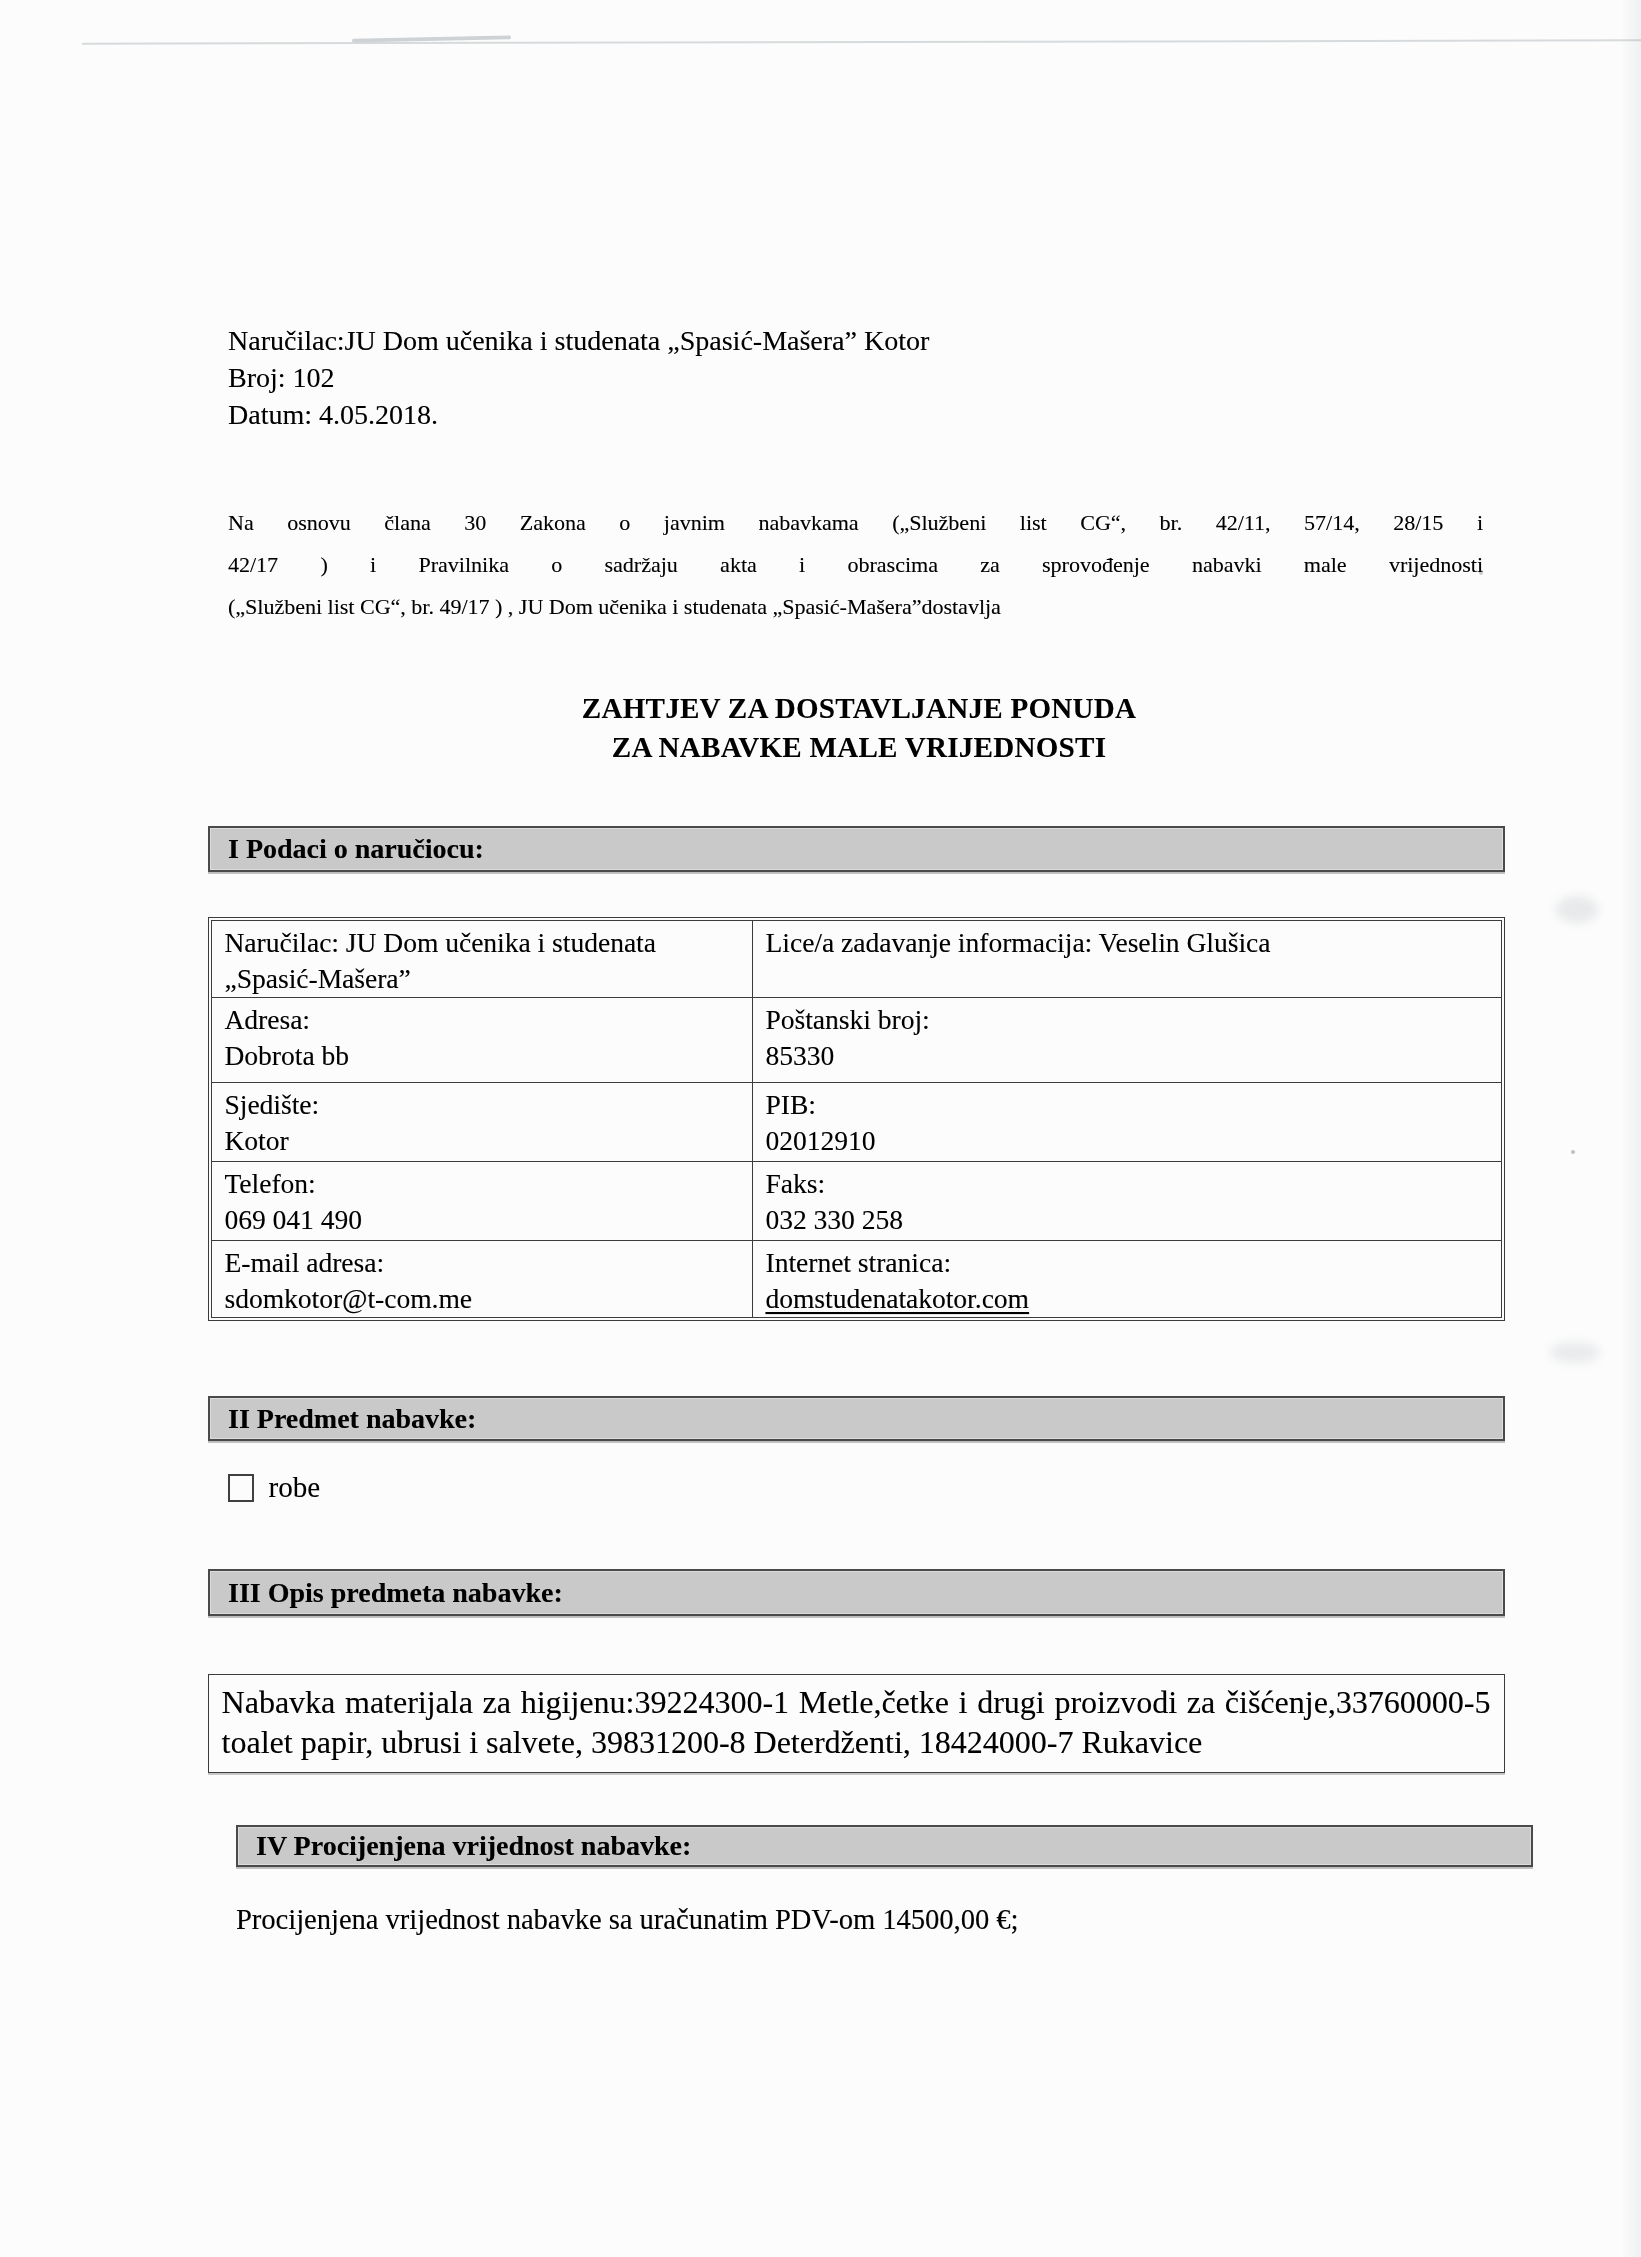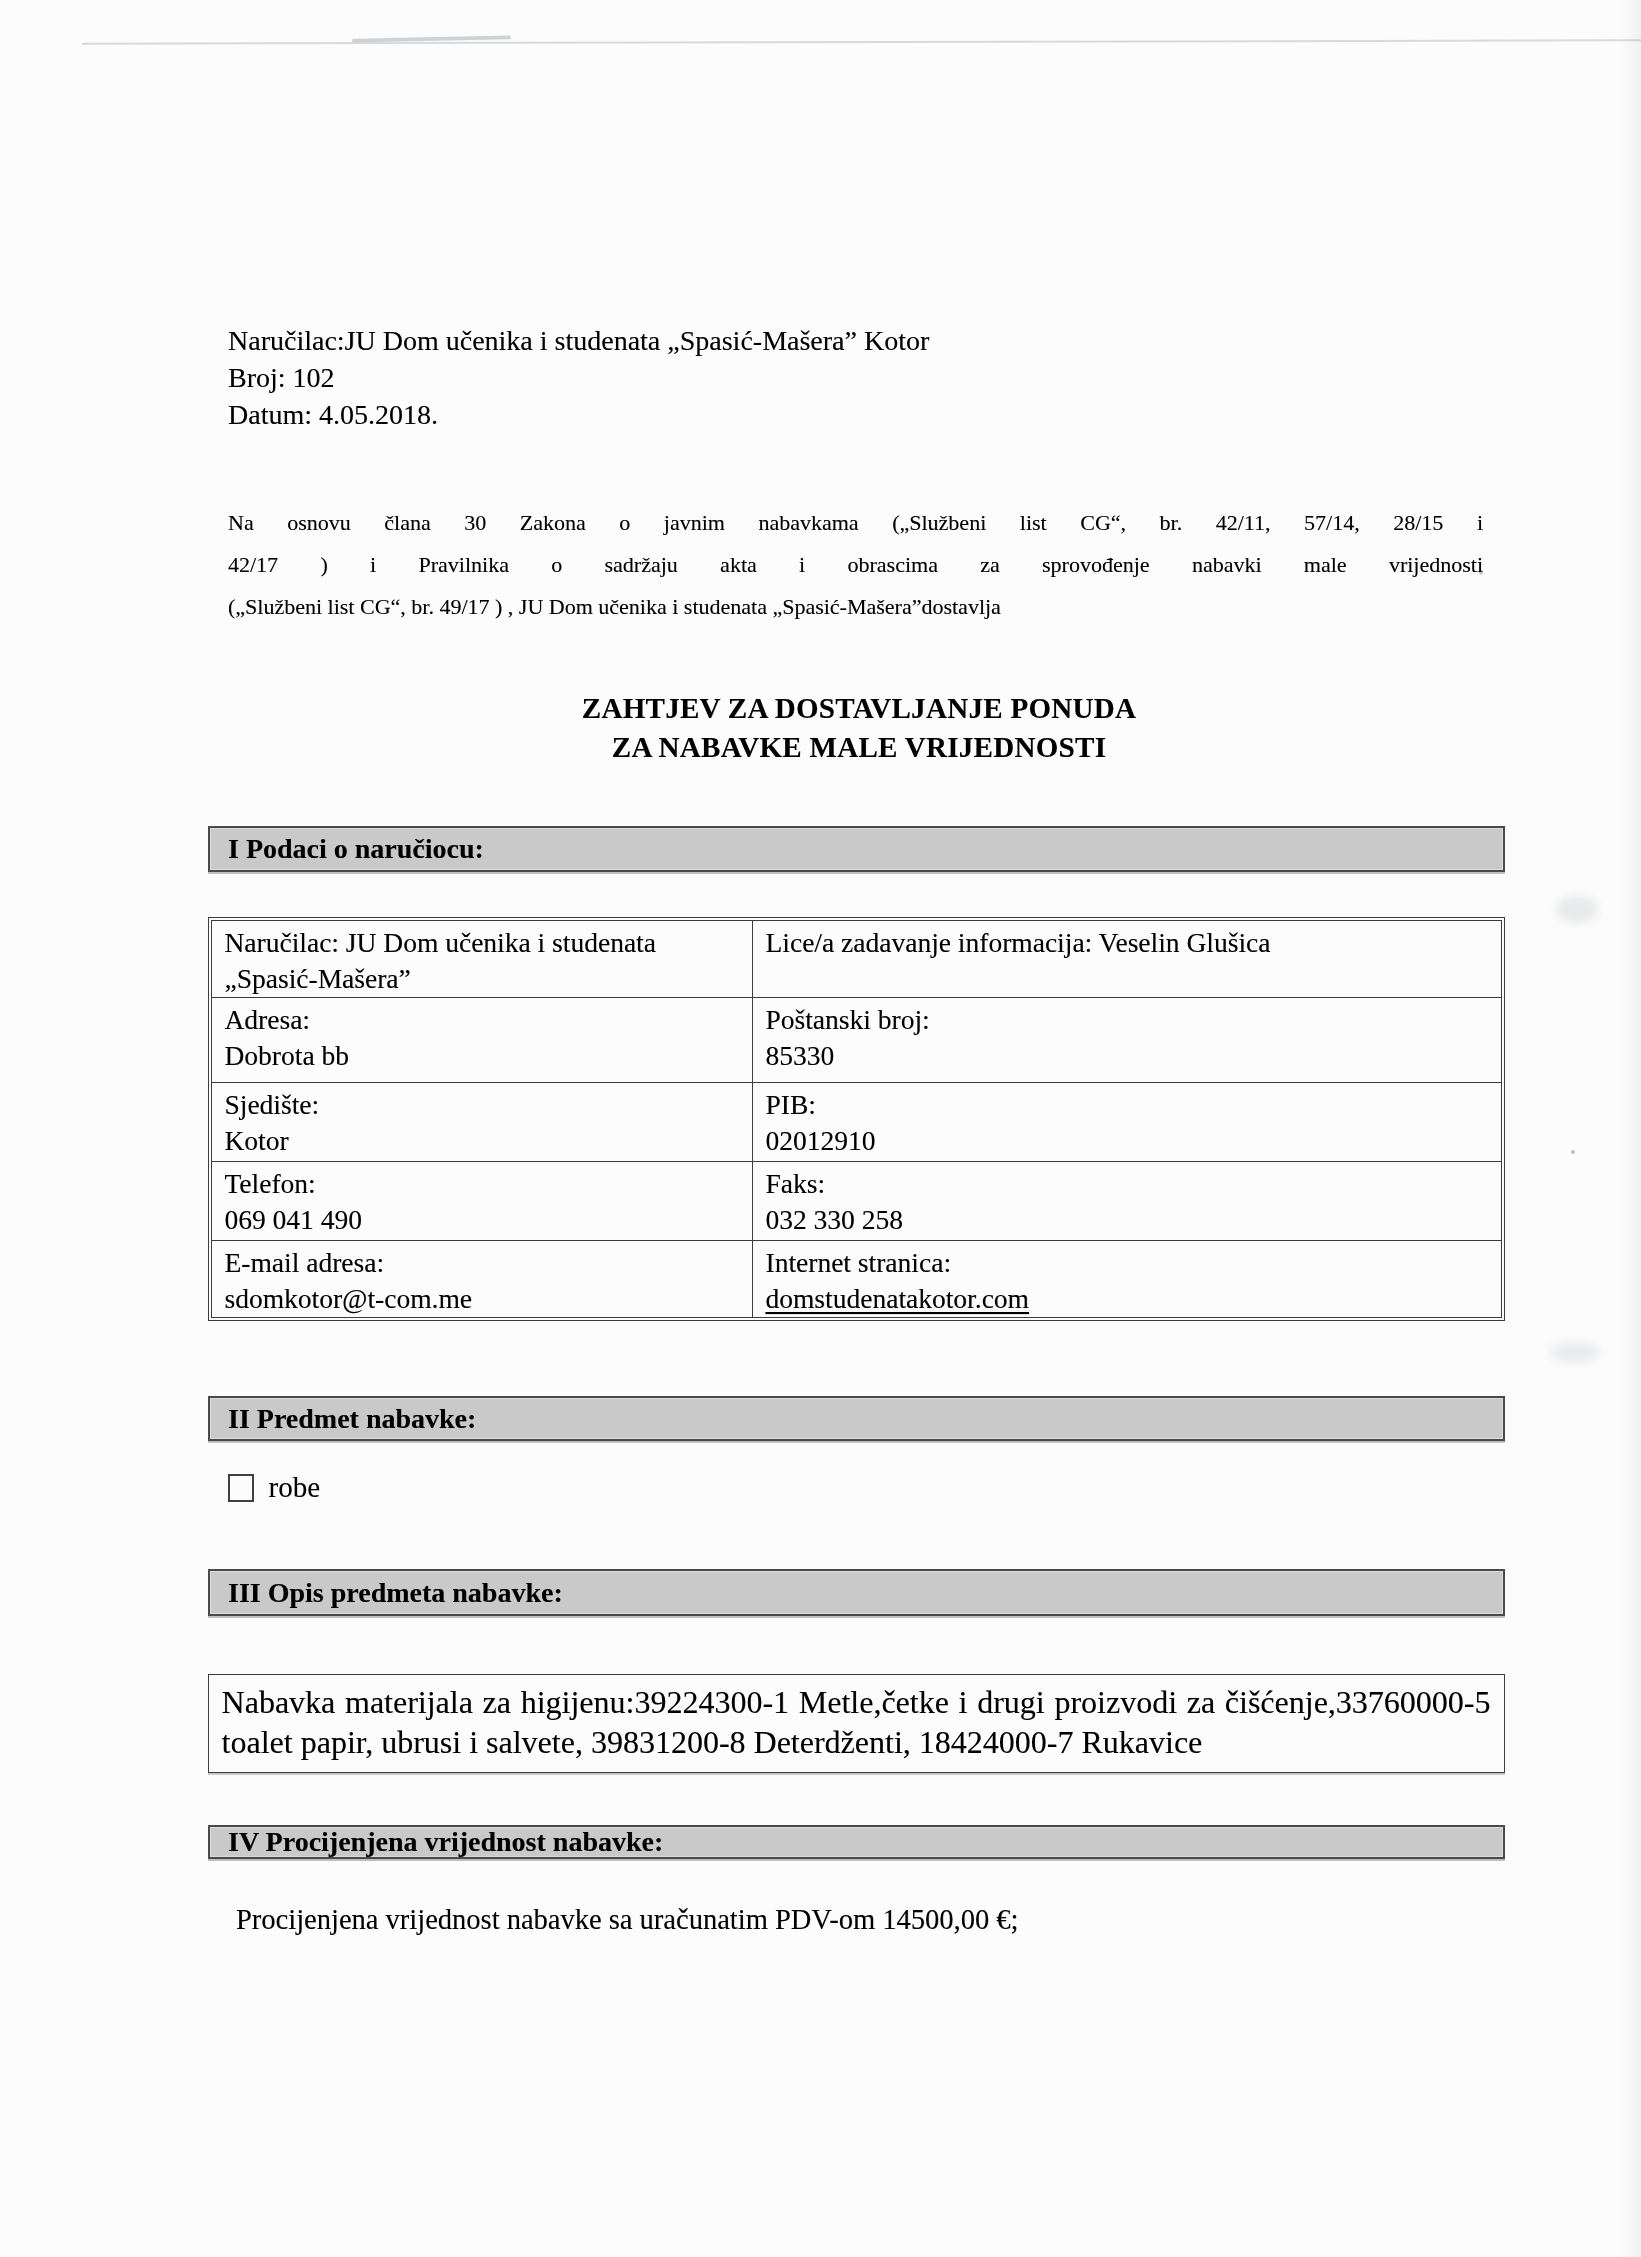--- a/index.html
+++ b/index.html
@@ -41,21 +41,21 @@
     background:#c9c9c9;
     border:2.9px solid #4a4a4a;
     box-shadow:0 1.9px 0 rgba(70,70,70,0.35), inset 0 0 0 1px rgba(255,255,255,0.35);
     font-weight:bold; font-size:28px;
     display:flex; align-items:center;
     padding-left:18px;
   }
   .bar-1 { top:826px; height:46px; }
   .bar-2 { top:1396px; height:45px; }
   .bar-3 { top:1547px; height:47px;margin-top:22px; }
-  .bar-4 { top:1825px; height:34px; }
+  .bar-4 { top:1825px; height:42px;margin-left:28px; }
 
   
   .table-wrap {
     position:absolute; left:208px; top:917px; width:1297px; box-sizing:border-box;
     border:1.9px solid #3c3c3c; padding:1.9px; background:#fcfcfc;
   }
   .buyer-table { border-collapse:collapse; width:100%; table-layout:fixed; font-size:27.5px; }
   .buyer-table td { border:1.9px solid #3c3c3c; vertical-align:top; padding:3.9px 9.7px 0 12.6px; overflow:hidden; }
   .buyer-table col.c1 { width:541px; }
   .cell-label, .cell-value { line-height:36px; white-space:nowrap; }

